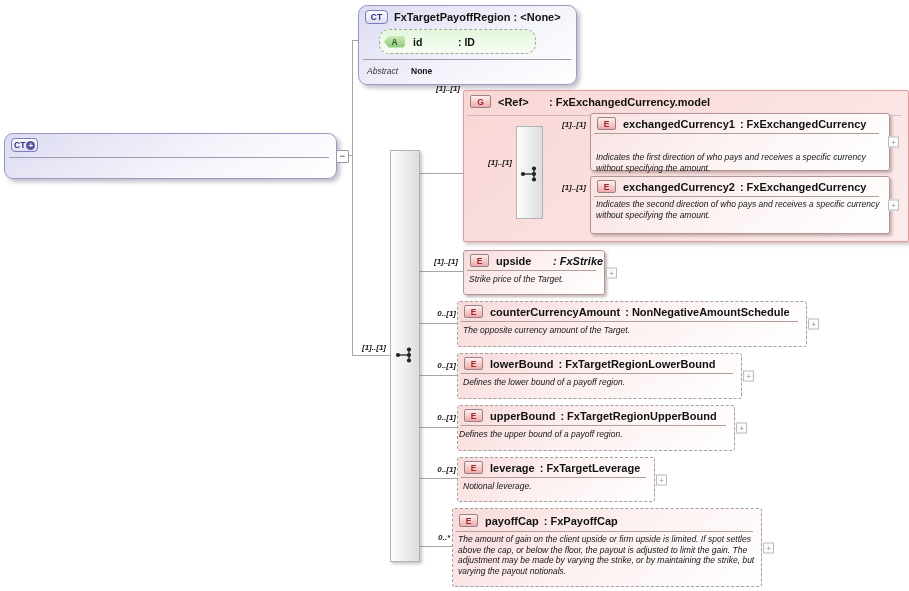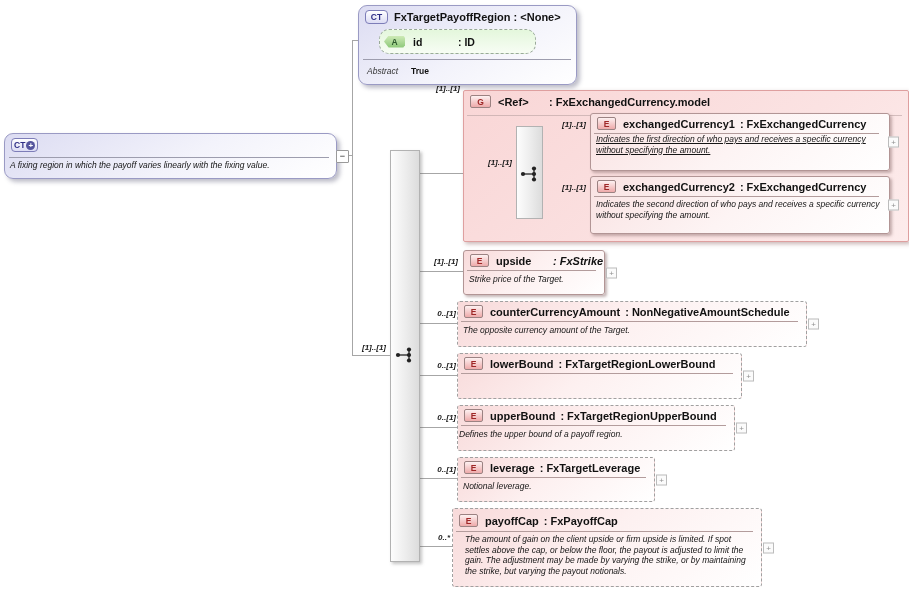--- a/index.html
+++ b/index.html
@@ -100,37 +100,36 @@
   <div class="line hline" style="left:419px;top:546px;width:33px;"></div>
 
   <div class="ctbox" style="left:4px;top:133px;width:331px;height:44px;">
     <div class="cthead">
       <span class="ctbadge">
           <span>CT</span>
           <span class="plusdot">+</span>
         </span>
     </div>
     <div class="sep" style="left:4px;right:7px;top:23px;"></div>
-    <div class="desc" style="left:5px;top:26px;right:4px;">A fixing region in which the payoff varies linearly with the fixing value.</div>
   </div>
   <div class="collapse" style="left:336px;top:150px;">−</div>
 
   <div class="ctbox" style="left:358px;top:5px;width:217px;height:78px;">
     <div class="cthead">
       <span class="ctbadge">CT</span>
       <span class="cttitle">FxTargetPayoffRegion : &lt;None&gt;</span>
     </div>
     <div class="attrbox" style="left:20px;top:23px;width:147px;height:23px;">
       <span class="abadge">A</span>
       <span class="attrname">id</span>
       <span class="attrtype">: ID</span>
     </div>
     <div class="sep" style="left:4px;right:5px;top:53px;"></div>
     <div class="foot-label" style="left:8px;top:60px;text-align:center;">Abstract</div>
-    <div class="foot-value" style="left:52px;top:60px;">True</div>
+    <div class="foot-value" style="left:52px;top:60px;">None</div>
   </div>
 
   <div class="bar" style="left:390px;top:150px;height:410px;"></div>
   <svg class="seqicon" style="left:394px;top:346px;" width="22" height="18" viewBox="0 0 22 18">
     <line x1="4" y1="9" x2="15" y2="9" stroke="#333" stroke-width="1.4"></line>
     <line x1="15" y1="3.5" x2="15" y2="14.5" stroke="#333" stroke-width="1.4"></line>
     <circle cx="4" cy="9" r="2.1" fill="#222"></circle>
     <circle cx="15" cy="3.5" r="2.1" fill="#222"></circle>
     <circle cx="15" cy="9" r="2.1" fill="#222"></circle>
     <circle cx="15" cy="14.5" r="2.1" fill="#222"></circle>
@@ -156,21 +155,21 @@
     </svg>
     <div class="card" style="left:14px;top:67px;width:34px;">[1]..[1]</div>
 
     <div class="ebox solid inner-ebox" style="left:126px;top:22px;width:298px;height:56px;">
       <div class="ehead">
         <span class="ebadge">E</span>
         <span class="ename">exchangedCurrency1</span>
         <span class="etype">: FxExchangedCurrency</span>
       </div>
       <div class="pinksep" style="left:3px;right:10px;top:19px;"></div>
-      <div class="desc" style="left:5px;top:20px;right:4px;text-decoration:underline;">Indicates the first direction of who pays and receives a specific currency without specifying the amount.</div>
+      <div class="desc" style="left:5px;top:38px;right:4px;">Indicates the first direction of who pays and receives a specific currency without specifying the amount.</div>
       <div class="plusbtn" style="right:-10px;">+</div>
     </div>
     <div class="card" style="left:90px;top:29px;width:32px;">[1]..[1]</div>
 
     <div class="ebox solid inner-ebox" style="left:126px;top:85px;width:298px;height:56px;">
       <div class="ehead">
         <span class="ebadge">E</span>
         <span class="ename">exchangedCurrency2</span>
         <span class="etype">: FxExchangedCurrency</span>
       </div>
@@ -206,20 +205,21 @@
   </div>
   <div class="card" style="left:428px;top:309px;width:28px;">0..[1]</div>
 
   <div class="ebox dashed" style="left:457px;top:353px;width:283px;height:44px;">
     <div class="ehead">
       <span class="ebadge">E</span>
       <span class="ename">lowerBound</span>
       <span class="etype">: FxTargetRegionLowerBound</span>
     </div>
     <div class="pinksep" style="left:3px;right:8px;top:19px;"></div>
+    <div class="desc" style="left:5px;top:23px;right:3px;">Defines the lower bound of a payoff region.</div>
     <div class="plusbtn">+</div>
   </div>
   <div class="card" style="left:428px;top:361px;width:28px;">0..[1]</div>
 
   <div class="ebox dashed" style="left:457px;top:405px;width:276px;height:44px;">
     <div class="ehead">
       <span class="ebadge">E</span>
       <span class="ename">upperBound</span>
       <span class="etype">: FxTargetRegionUpperBound</span>
     </div>
@@ -241,18 +241,18 @@
   </div>
   <div class="card" style="left:428px;top:465px;width:28px;">0..[1]</div>
 
   <div class="ebox dashed" style="left:452px;top:508px;width:308px;height:77px;">
     <div class="ehead" style="padding-top:5px;">
       <span class="ebadge">E</span>
       <span class="ename">payoffCap</span>
       <span class="etype">: FxPayoffCap</span>
     </div>
     <div class="pinksep" style="left:3px;right:8px;top:22px;"></div>
-    <div class="desc" style="left:12px;top:25px;right:5px;font-style:italic;">The amount of gain on the client upside or firm upside is limited. If spot settles above the cap, or below the floor, the payout is adjusted to limit the gain. The adjustment may be made by varying the strike, or by maintaining the strike, but varying the payout notionals.</div>
+    <div class="desc" style="left:5px;top:25px;right:5px;font-style:italic;">The amount of gain on the client upside or firm upside is limited. If spot settles above the cap, or below the floor, the payout is adjusted to limit the gain. The adjustment may be made by varying the strike, or by maintaining the strike, but varying the payout notionals.</div>
     <div class="plusbtn">+</div>
   </div>
   <div class="card" style="left:424px;top:533px;width:26px;">0..*</div>
 
 </div>
 
 </body></html>

